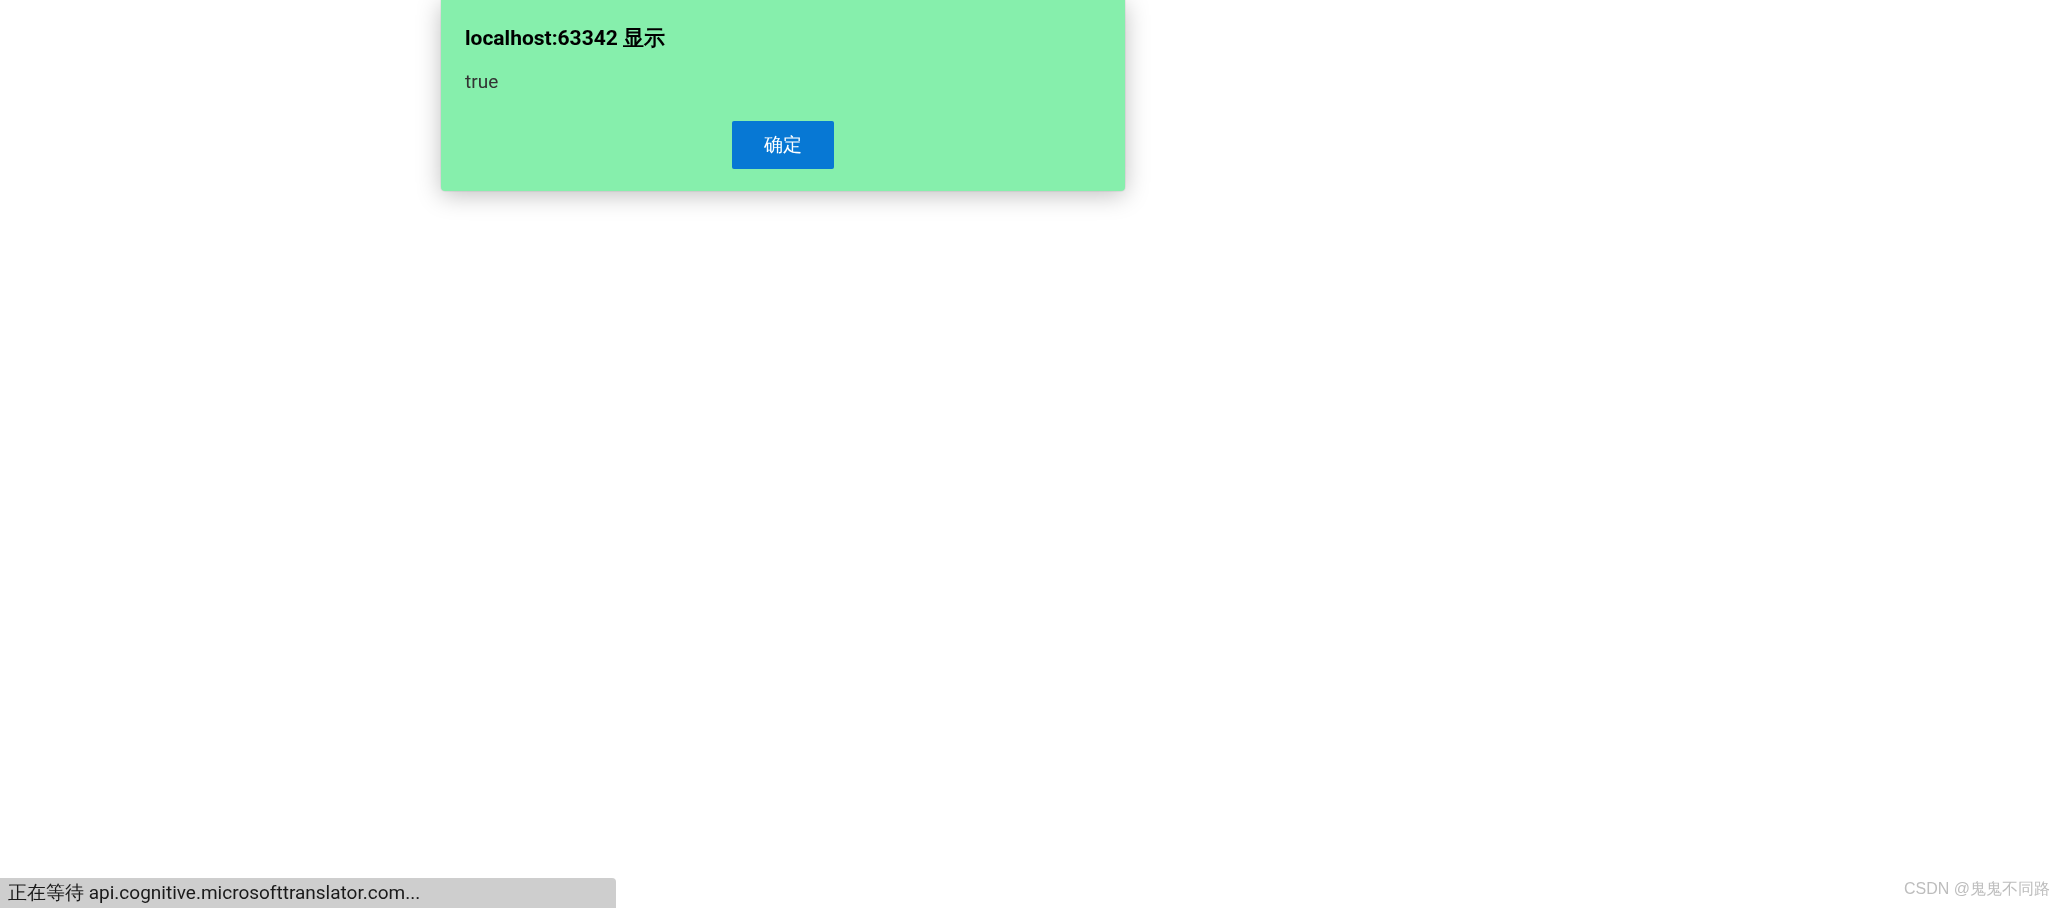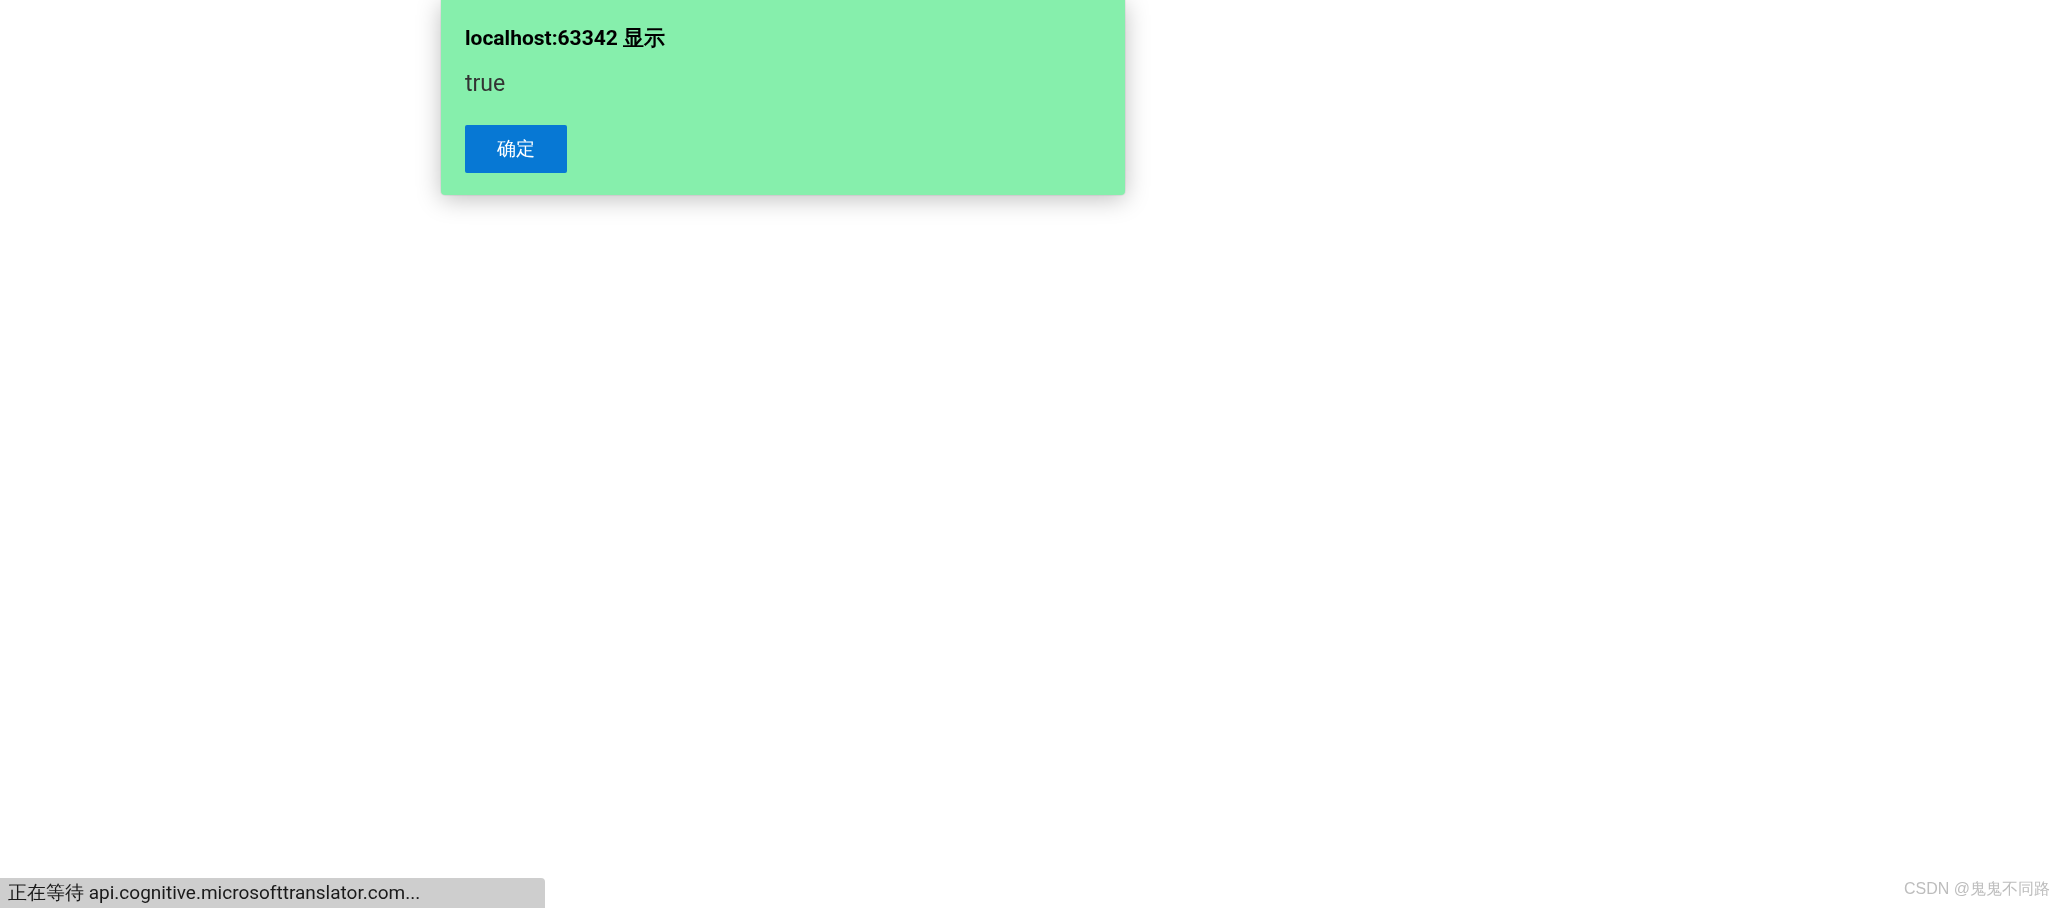--- a/index.html
+++ b/index.html
@@ -25,48 +25,48 @@
       box-shadow: 0 4px 24px rgba(0,0,0,0.25), 0 0 0 1px rgba(0,0,0,0.05);
       padding: 24px 24px 22px 24px;
     }
     .dialog-title {
       font-size: 21px;
       font-weight: 700;
       color: #000000;
       margin-bottom: 18px;
     }
     .dialog-message {
-      font-size: 23px;
+      font-size: 19px;
       color: #333333;
       margin-bottom: 28px;
     }
     .dialog-buttons {
       display: flex;
-      justify-content: flex-start;
+      justify-content: center;
     }
     .ok-button {
       background: #0778d4;
       color: #ffffff;
       border: none;
       font-size: 19px;
       padding: 11px 32px;
       cursor: pointer;
       font-family: inherit;
       border-radius: 2px;
     }
     .status-bar {
       position: absolute;
       left: 0;
       bottom: 0;
       background: #cecece;
       color: #1a1a1a;
       font-size: 19px;
       padding: 4px 12px 4px 8px;
       border-top-right-radius: 4px;
-      width: 545px;
+      width: 616px;
       height: 30px;
       display: flex;
       align-items: center;
       white-space: nowrap;
       overflow: hidden;
     }
     .watermark {
       position: absolute;
       right: 10px;
       bottom: 8px;

